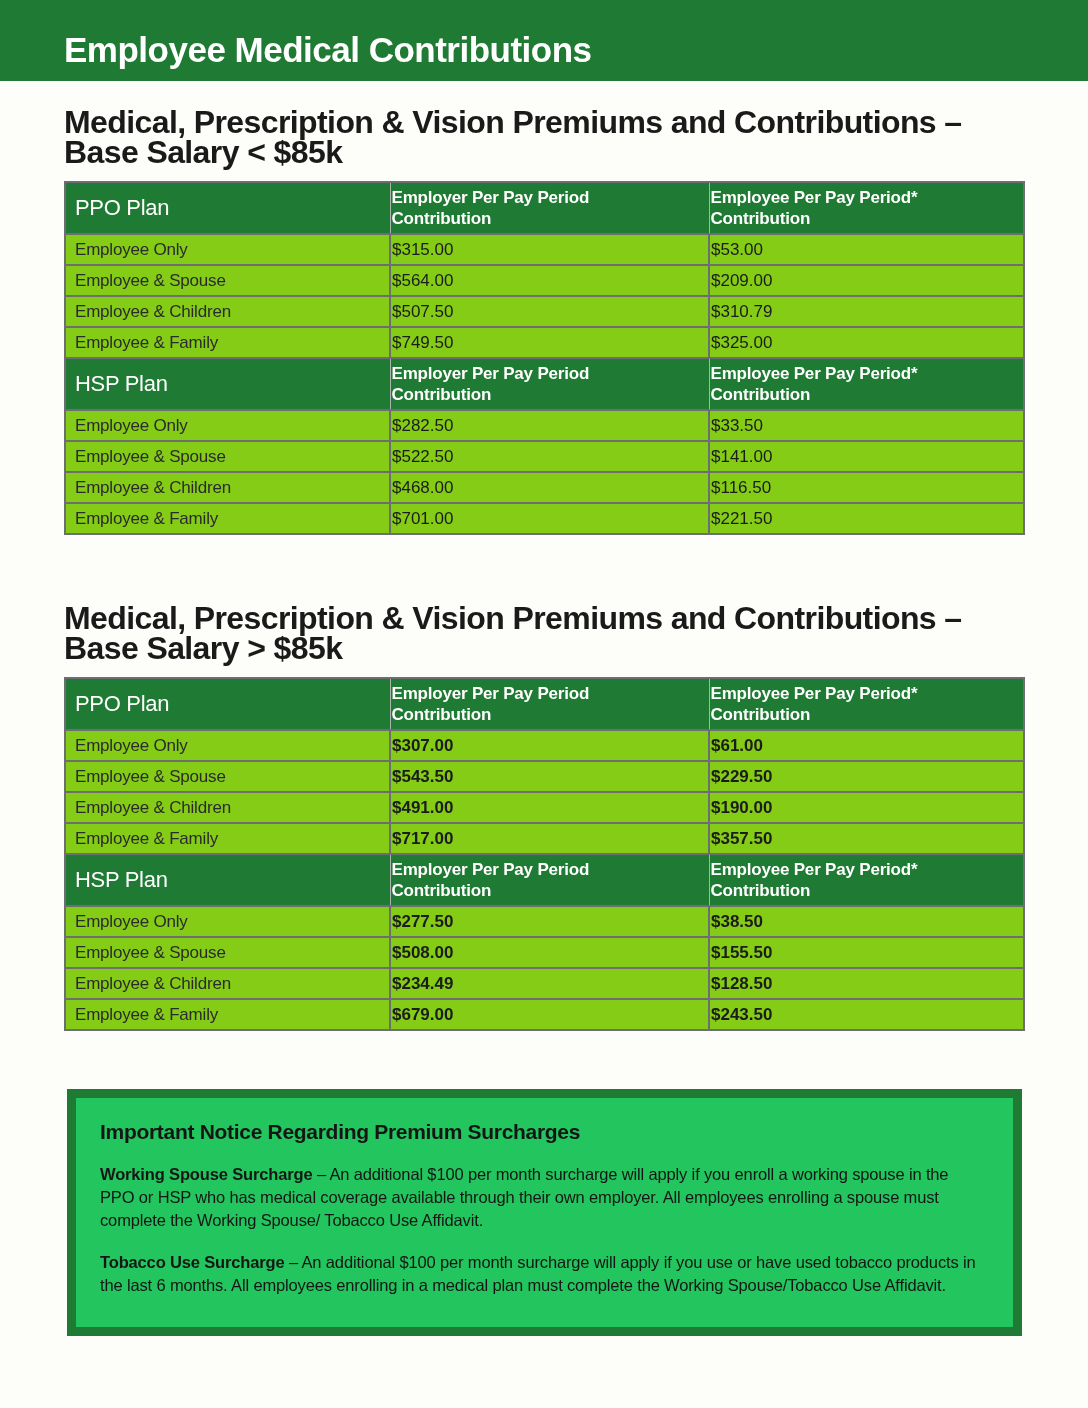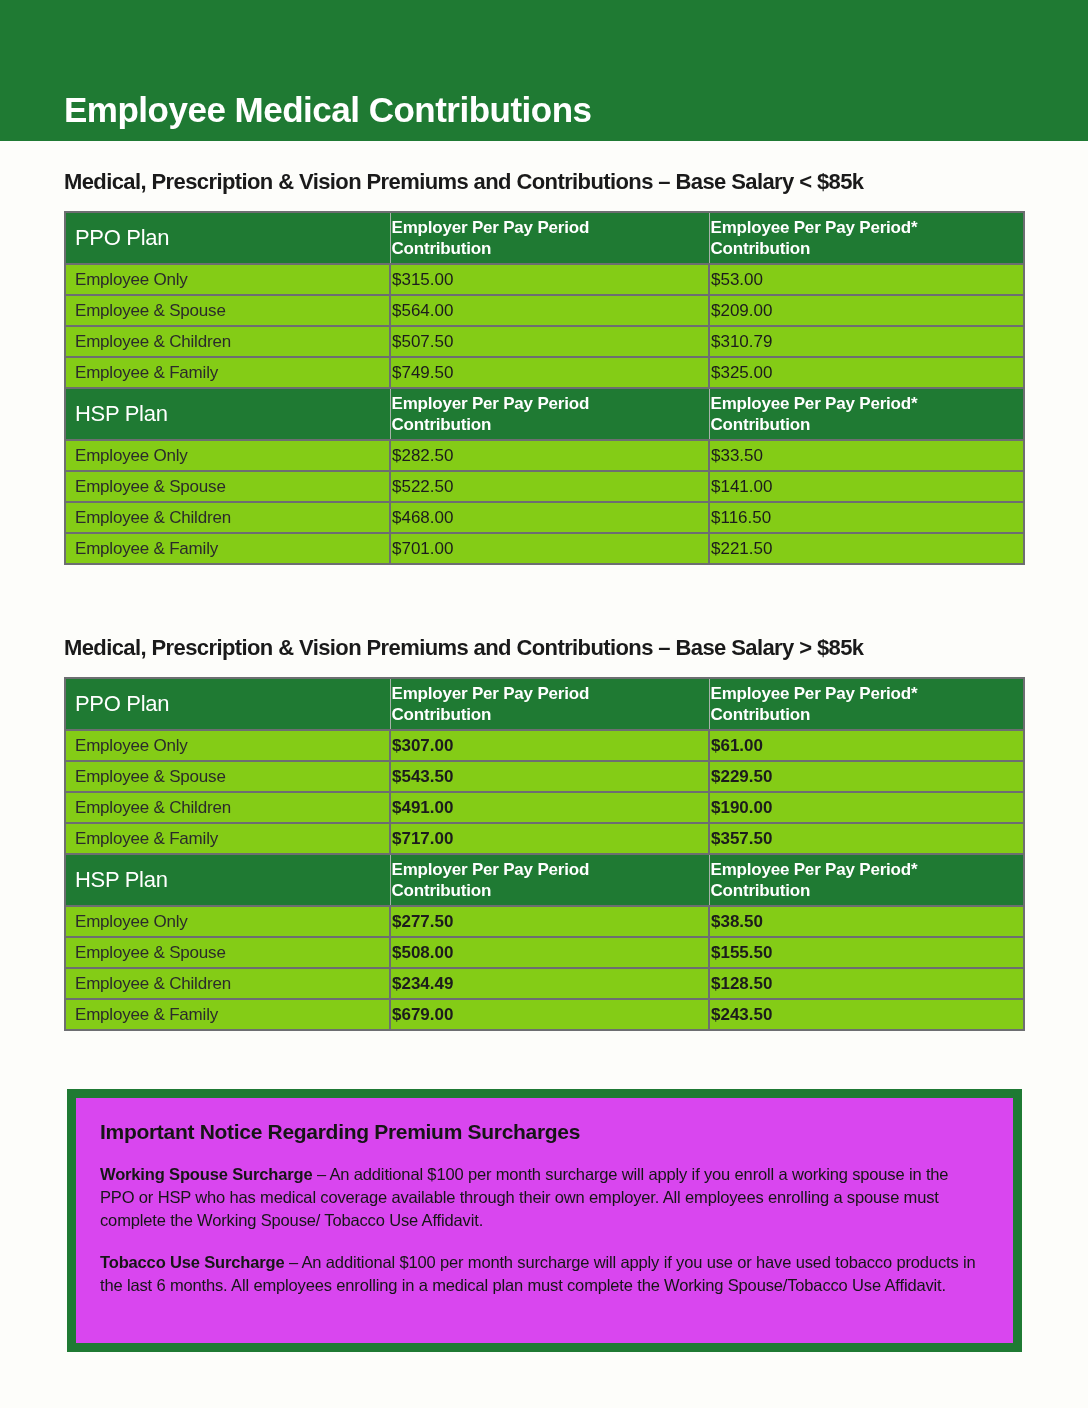--- a/index.html
+++ b/index.html
@@ -4,32 +4,32 @@
 <style>
   html,body{margin:0;padding:0;}
   body{
     width:1088px;height:1408px;
     background:#fdfdfa;
     font-family:"Liberation Sans",sans-serif;
     color:#231f20;
     position:relative;
   }
   .banner{
-    height:141px;background:#1f7a33;
+    height:81px;background:#1f7a33;
     display:flex;align-items:flex-end;
     box-sizing:border-box;
     padding:0 0 11px 64px;
   }
   .banner h1{
     margin:0;color:#ffffff;
     font-size:35px;font-weight:bold;letter-spacing:-0.5px;
   }
   .content{padding:0 65px 0 64px;}
   h2.section-heading{
-    font-size:22px;font-weight:bold;letter-spacing:-0.6px;
+    font-size:32px;font-weight:bold;letter-spacing:-0.6px;
     margin:26px 0 14px 0;line-height:30px;color:#1a1a1a;
   }
   h2.section-heading.second{margin-top:68px;}
   table.premium-table{
     width:959px;border-collapse:collapse;table-layout:fixed;
     border:2px solid #6d6e71;
   }
   table.premium-table col.c1{width:325px;}
   table.premium-table col.c2{width:319px;}
   table.premium-table col.c3{width:315px;}
@@ -52,22 +52,22 @@
   td.lbl{font-size:17px;padding-left:9px;color:#2b2b2b;letter-spacing:-0.2px;}
   td.val{font-size:17px;text-align:left;color:#1c1c1c;}
   table.bold-values td.val{font-weight:bold;}
   .footnotes{margin-top:12px;}
   .footnotes p{
     margin:0 0 5px 0;font-size:16px;font-weight:bold;
     letter-spacing:-0.2px;line-height:23px;color:#111;
   }
   .notice{
     margin:58px 0 0 3px;width:955px;box-sizing:border-box;
-    border:9px solid #1f7a33;background:#d946ef;
-    padding:22px 26px 46px 24px;
+    border:9px solid #1f7a33;background:#22c55e;
+    padding:22px 26px 30px 24px;
   }
   .notice h3{
     margin:0;font-size:21px;font-weight:bold;letter-spacing:-0.3px;color:#151515;
   }
   .notice p{
     margin:19px 0 0 0;font-size:16.5px;line-height:23px;
     letter-spacing:-0.15px;color:#161616;
   }
   .notice p strong{font-weight:bold;}
 </style>

